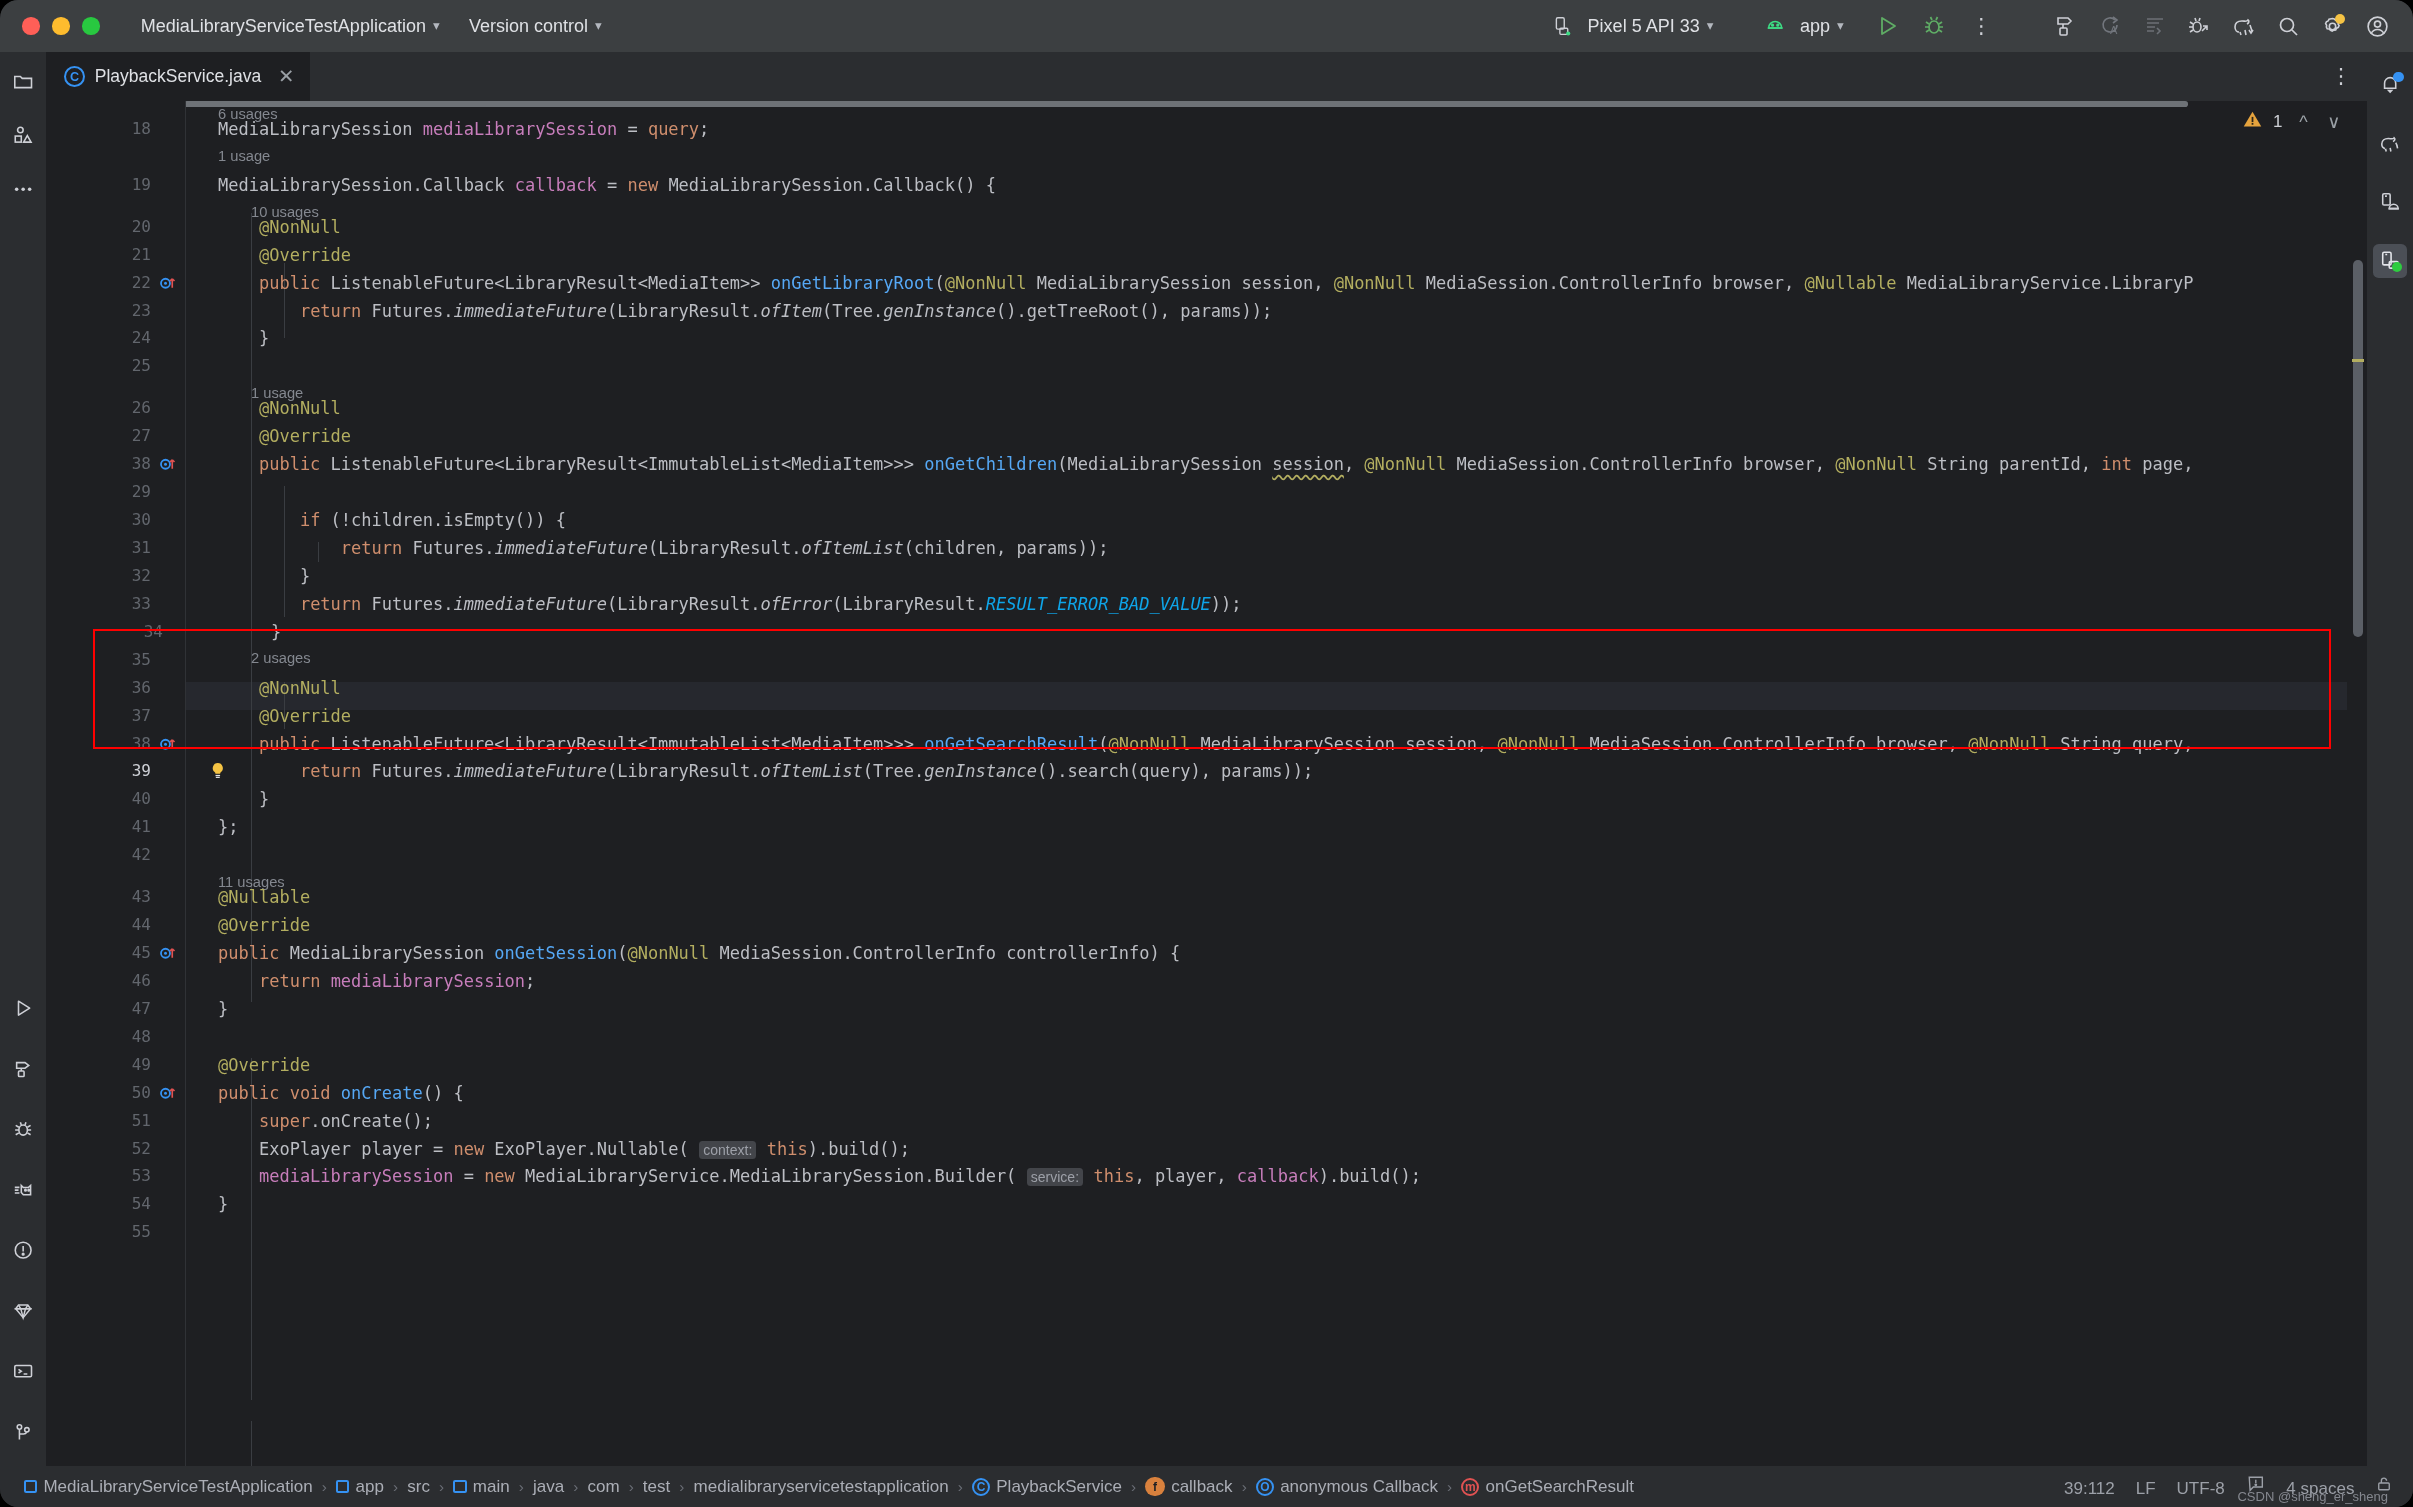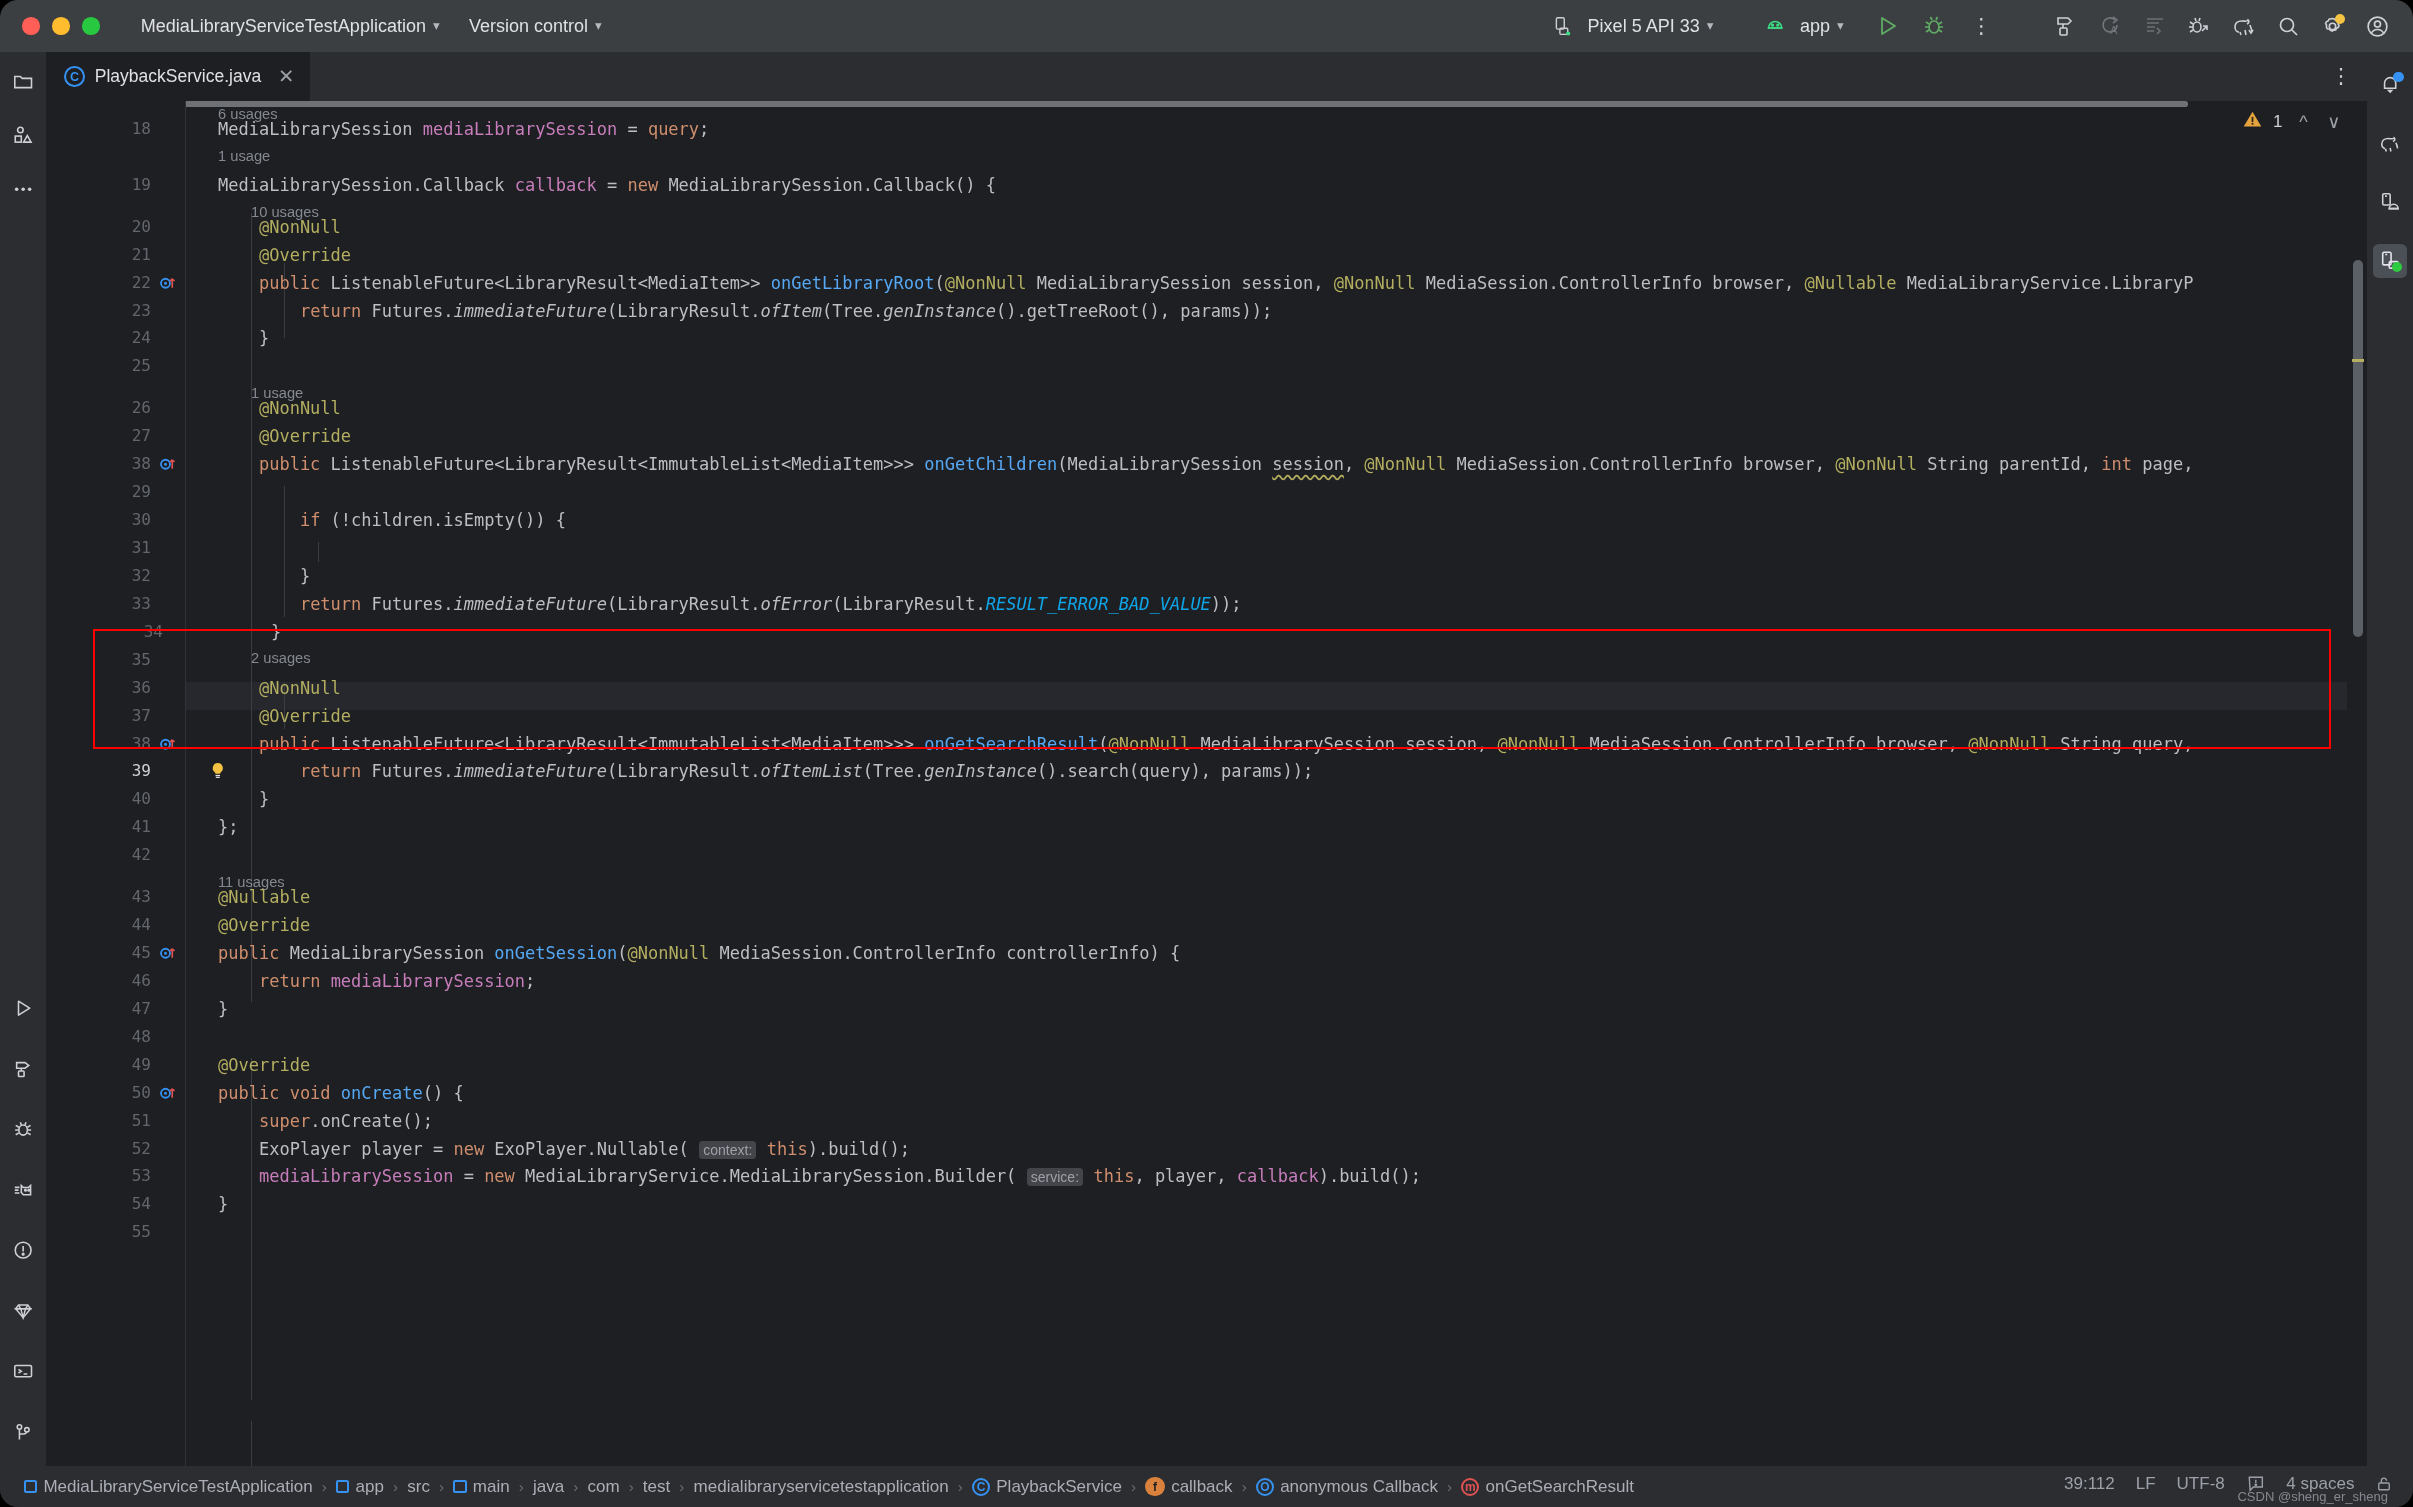--- a/index.html
+++ b/index.html
@@ -185,21 +185,21 @@
   .sep { color: #6a6e76; padding: 0 4.9px; font-size: 15.4px; }
   .sq { width: 13.3px; height: 13.3px; border: 2.1px solid #3592f3; border-radius: 2.1px; flex:none; }
   .ic-circ {
     width: 18px; height: 18px; border-radius: 50%; display: flex; align-items: center;
     justify-content: center; font-size: 12px; font-weight: bold; flex:none;
   }
   .ic-c { border: 2.1px solid #3592f3; color: #3592f3; }
   .ic-f { background: #d9813d; color: #1e1f22; border-radius: 50%; width:19.6px; height:19.6px; }
   .ic-o { border: 2.1px solid #3592f3; color: #3592f3; }
   .ic-m { border: 2.1px solid #e05252; color: #e05252; }
-  .status-right { margin-left: auto; display: flex; align-items: flex-start; gap: 21px; }
+  .status-right { margin-left: auto; display: flex; align-items: flex-end; gap: 21px; }
   .watermark {
     position: absolute; right: 25px; bottom: 2.8px;
     color: #8d9098; font-size: 13px; opacity: .92;
     font-family: "Liberation Sans", sans-serif;
   }
 </style>
 </head>
 <body>
 
 <div id="app">
@@ -541,20 +541,21 @@
         </div>
         <div class="row" style="top:377px;position:absolute;left:0;right:0">
           <div class="lnum">29</div>
         </div>
         <div class="row" style="top:405px;position:absolute;left:0;right:0">
           <div class="lnum">30</div>
           <div class="code"><span class="pun">        </span><span class="kw">if</span><span class="pun"> (!children.isEmpty()) {</span></div>
         </div>
         <div class="row" style="top:433px;position:absolute;left:0;right:0">
           <div class="lnum">31</div>
+          <div class="code"><span class="pun">            </span><span class="kw">return</span><span class="pun"> Futures.</span><span class="ital">immediateFuture</span><span class="pun">(LibraryResult.</span><span class="ital">ofItemList</span><span class="pun">(children, params));</span></div>
         </div>
         <div class="row" style="top:461px;position:absolute;left:0;right:0">
           <div class="lnum">32</div>
           <div class="code"><span class="pun">        }</span></div>
         </div>
         <div class="row" style="top:489px;position:absolute;left:0;right:0">
           <div class="lnum">33</div>
           <div class="code"><span class="pun">        </span><span class="kw">return</span><span class="pun"> Futures.</span><span class="ital">immediateFuture</span><span class="pun">(LibraryResult.</span><span class="ital">ofError</span><span class="pun">(LibraryResult.</span><span class="stat">RESULT_ERROR_BAD_VALUE</span><span class="pun">));</span></div>
         </div>
         <div class="row" style="top:517px;position:absolute;left:12px;right:0">

